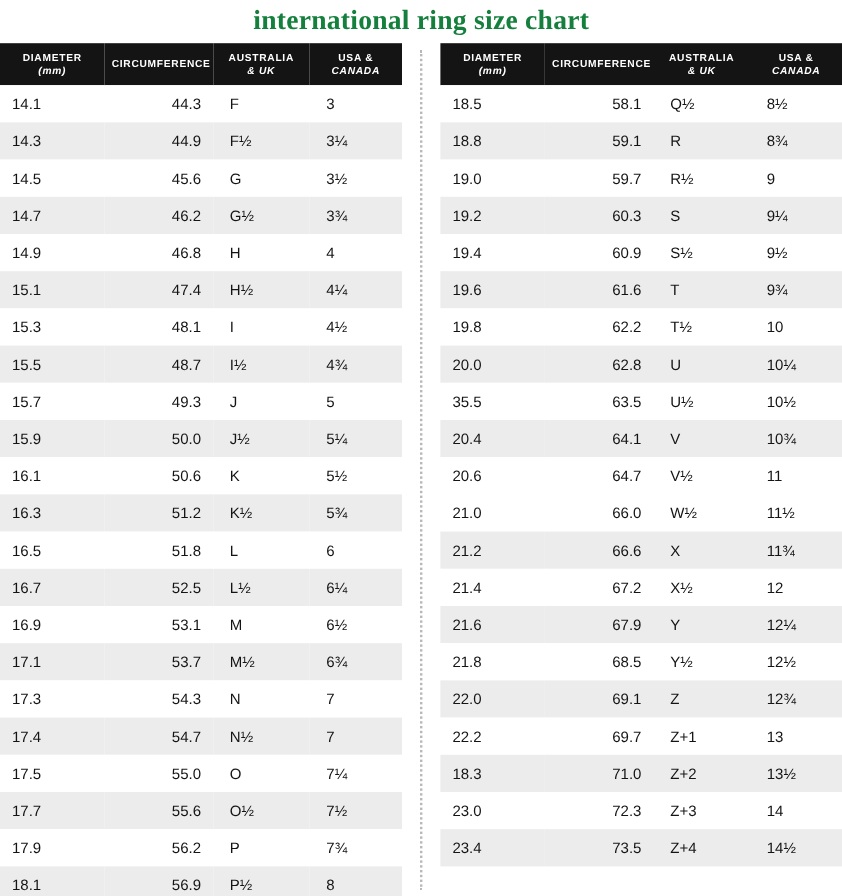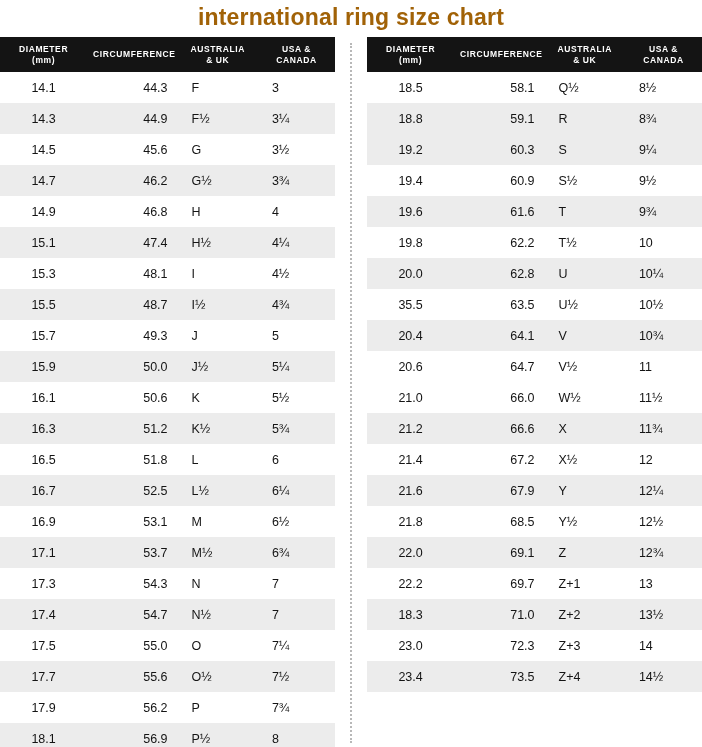--- a/index.html
+++ b/index.html
@@ -15,26 +15,26 @@
     overflow: hidden;
   }
   .page {
     position: relative;
     width: 702px;
     height: 747px;
     box-sizing: border-box;
   }
   .chart-title {
     text-align: center;
-    font-family: Liberation Sans, sans-serif;
+    font-family: Liberation Serif, serif;
     font-weight: bold;
     font-size: 23px;
     letter-spacing: 0.2px;
     margin: 4px 0 6px 0;
-    color: #a16207;
+    color: #15803d;
   }
   .tables {
     display: flex;
     flex-direction: row;
     align-items: flex-start;
     width: 702px;
     box-sizing: border-box;
   }
   .table-wrap {
     width: 335px;
@@ -66,36 +66,37 @@
     letter-spacing: 0.6px;
     line-height: 1.25;
     padding: 7px 6px;
     text-align: center;
     vertical-align: middle;
     border: none;
   }
   thead th .sub {
     display: block;
     font-weight: bold;
+    font-style: italic;
   }
   tbody td {
     font-size: 12.5px;
     padding: 5px 10px;
     height: 21px;
     vertical-align: middle;
     border: none;
     color: #141414;
   }
   tbody tr.odd td {
     background: #ffffff;
   }
   tbody tr.even td {
     background: #ececec;
   }
-  td.c-diameter { text-align: center; }
+  td.c-diameter { }
   td.c-circumference { text-align: right; }
   td.c-au { text-align: left; padding-left: 14px; }
   td.c-us { text-align: left; padding-left: 14px; }
   col.w-diameter { width: 26%; }
   col.w-circ { width: 27%; }
   col.w-au { width: 24%; }
   col.w-us { width: 23%; }
 </style>
 </head>
 <body>
@@ -307,20 +308,26 @@
               <td class="c-circumference">58.1</td>
               <td class="c-au">Q½</td>
               <td class="c-us">8½</td>
             </tr>
             <tr class="even">
               <td class="c-diameter">18.8</td>
               <td class="c-circumference">59.1</td>
               <td class="c-au">R</td>
               <td class="c-us">8¾</td>
             </tr>
+            <tr class="odd">
+              <td class="c-diameter">19.0</td>
+              <td class="c-circumference">59.7</td>
+              <td class="c-au">R½</td>
+              <td class="c-us">9</td>
+            </tr>
             <tr class="even">
               <td class="c-diameter">19.2</td>
               <td class="c-circumference">60.3</td>
               <td class="c-au">S</td>
               <td class="c-us">9¼</td>
             </tr>
             <tr class="odd">
               <td class="c-diameter">19.4</td>
               <td class="c-circumference">60.9</td>
               <td class="c-au">S½</td>

